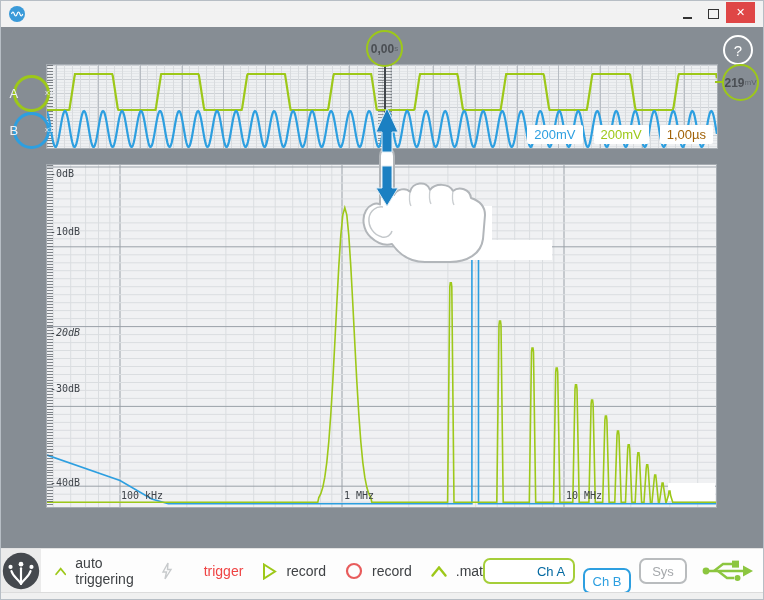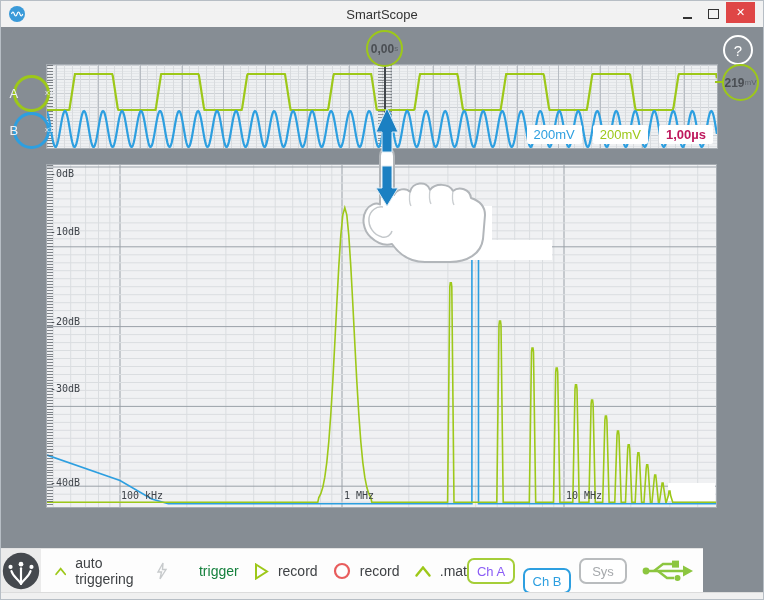--- a/index.html
+++ b/index.html
@@ -27,66 +27,65 @@
     border:1px solid #a6acb2;}
   .wave-panel svg{position:absolute;left:0;top:0;}
   .edge-ruler{position:absolute;left:0;top:0;bottom:0;width:6px;
     background:repeating-linear-gradient(to bottom,rgba(90,96,102,.75) 0 1px,transparent 1px 2.9px);}
   .trigger-ruler{position:absolute;left:331px;top:0;bottom:0;width:14px;
     background:
       linear-gradient(to right,transparent 6px,#41464c 6px,#41464c 7.5px,transparent 7.5px),
       repeating-linear-gradient(to bottom,rgba(60,65,70,.5) 0 1px,transparent 1px 2.9px);}
   .div-labels{position:absolute;right:4px;bottom:4px;display:flex;gap:11px;}
   .div-label{background:#fff;border-radius:2px;padding:2px 7px;font-size:13px;line-height:15px;text-align:right;}
-  .lbl-blue{color:#2d9fe0;} .lbl-green{color:#9dc819;} .lbl-dark{color:#be185d;font-weight:bold;}
+  .lbl-blue{color:#2d9fe0;} .lbl-green{color:#9dc819;} .lbl-dark{color:#a16207;}
   
   .badge{position:absolute;border-radius:50%;display:flex;flex-direction:row;align-items:center;justify-content:center;line-height:1;background:#868d94;}
   .badge .big{font-size:12px;color:#4a4e53;font-weight:bold;}
   .badge .small{font-size:8px;color:#5d636a;margin-top:1px;}
   .chan-badge{width:31px;height:31px;border-width:3px;border-style:solid;}
   .chan-badge .letter{font-size:13px;color:#eef1f3;}
   .chan-badge .mult{font-size:8px;color:#e7eaec;margin-top:-1px;margin-left:27px;}
   .badge-a{left:12px;top:48px;border-color:#9dc819;}
   .badge-b{left:12px;top:85px;border-color:#2d9fe0;}
   .badge-time{left:365px;top:3px;width:33px;height:33px;border:2.5px solid #9dc819;}
   .badge-level{left:721px;top:37px;width:33px;height:33px;border:2.5px solid #9dc819;}
   .help-btn{left:722px;top:8px;width:26px;height:26px;border:2px solid #fff;background:transparent;}
   .help-btn .big{color:#fff;font-size:15px;font-weight:normal;}
   .level-stem{position:absolute;left:714px;top:54px;width:8px;height:2px;background:#9dc819;}
   
   .fft-panel{position:absolute;left:45px;top:137px;width:669px;height:342px;background:#f0f1f3;border:1px solid #a6acb2;}
   .fft-panel svg{position:absolute;left:0;top:0;}
   .axis-label{position:absolute;font-family:"DejaVu Sans Mono",monospace;font-size:10px;color:#3f444a;white-space:pre;}
-  .yt0{left:3px;top:3px;} .yt1{left:3px;top:61px;} .yt2{left:3px;top:151px;} .yt3{left:3px;top:218px;} .yt4{left:3px;top:312px;}
+  .yt0{left:3px;top:3px;} .yt1{left:3px;top:61px;} .yt2{left:3px;top:162px;font-style:italic;} .yt3{left:3px;top:218px;} .yt4{left:3px;top:312px;}
   .xt0{left:74px;top:325px;} .xt1{left:297px;top:325px;} .xt2{left:519px;top:325px;}
   .overlay{position:absolute;pointer-events:none;}
   
-  .toolbar{position:absolute;left:0;top:547px;width:702px;height:44px;background:#fdfdfd;display:flex;align-items:center;border-top:1px solid #e3e3e3;}
+  .toolbar{position:absolute;left:0;top:547px;width:762px;height:44px;background:#fdfdfd;display:flex;align-items:center;border-top:1px solid #e3e3e3;}
   .logo-box{width:50px;height:44px;background:#ebebeb;display:flex;align-items:center;justify-content:center;margin-right:14px;}
   .tool-item{display:flex;align-items:center;gap:9px;font-size:14px;color:#3f4245;cursor:default;}
-  .tool-item.disabled{color:#15803d;gap:31px;}
+  .tool-item.disabled{color:#ef4444;gap:31px;}
   .spacer{width:26px;} .spacer-l{width:30px;}
   .right-cluster{margin-left:auto;display:flex;align-items:center;gap:8px;margin-right:10px;}
   .ch-btn{border:2px solid;border-radius:7px;width:44px;height:22px;display:flex;align-items:center;justify-content:center;font-size:13px;background:#fff;}
-  .btn-cha{border-color:#a5ce39;color:#8b5cf6;}
+  .btn-cha{border-color:#a5ce39;color:#0369a1;padding-left:44px;}
   .btn-chb{border-color:#2d9fe0;color:#2d9fe0;margin-top:20px;}
   .btn-sys{border-color:#b9bcbe;color:#a6a9ac;}
   .bottom-strip{position:absolute;left:0;top:591px;width:762px;height:7px;background:#f0f0f0;border-top:1px solid #dcdcdc;}
 </style>
 </head>
 <body>
 
 <div class="window">
 
   <div class="titlebar">
     <svg class="app-icon" viewBox="0 0 16 16">
       <circle cx="8" cy="8" r="8" fill="#3a9ad9"></circle>
       <path d="M2.5,8 q1.4,-4 2.8,0 t2.8,0 t2.8,0 t2.8,0" stroke="#fff" stroke-width="1.2" fill="none"></path>
     </svg>
-    <span class="title">SmartScope</span>
     <div class="win-controls">
       <div class="win-btn">
           <div class="min-glyph"></div>
         </div>
       <div class="win-btn">
           <div class="max-glyph"></div>
         </div>
       <div class="close-btn">
           <span>✕</span>
         </div>

